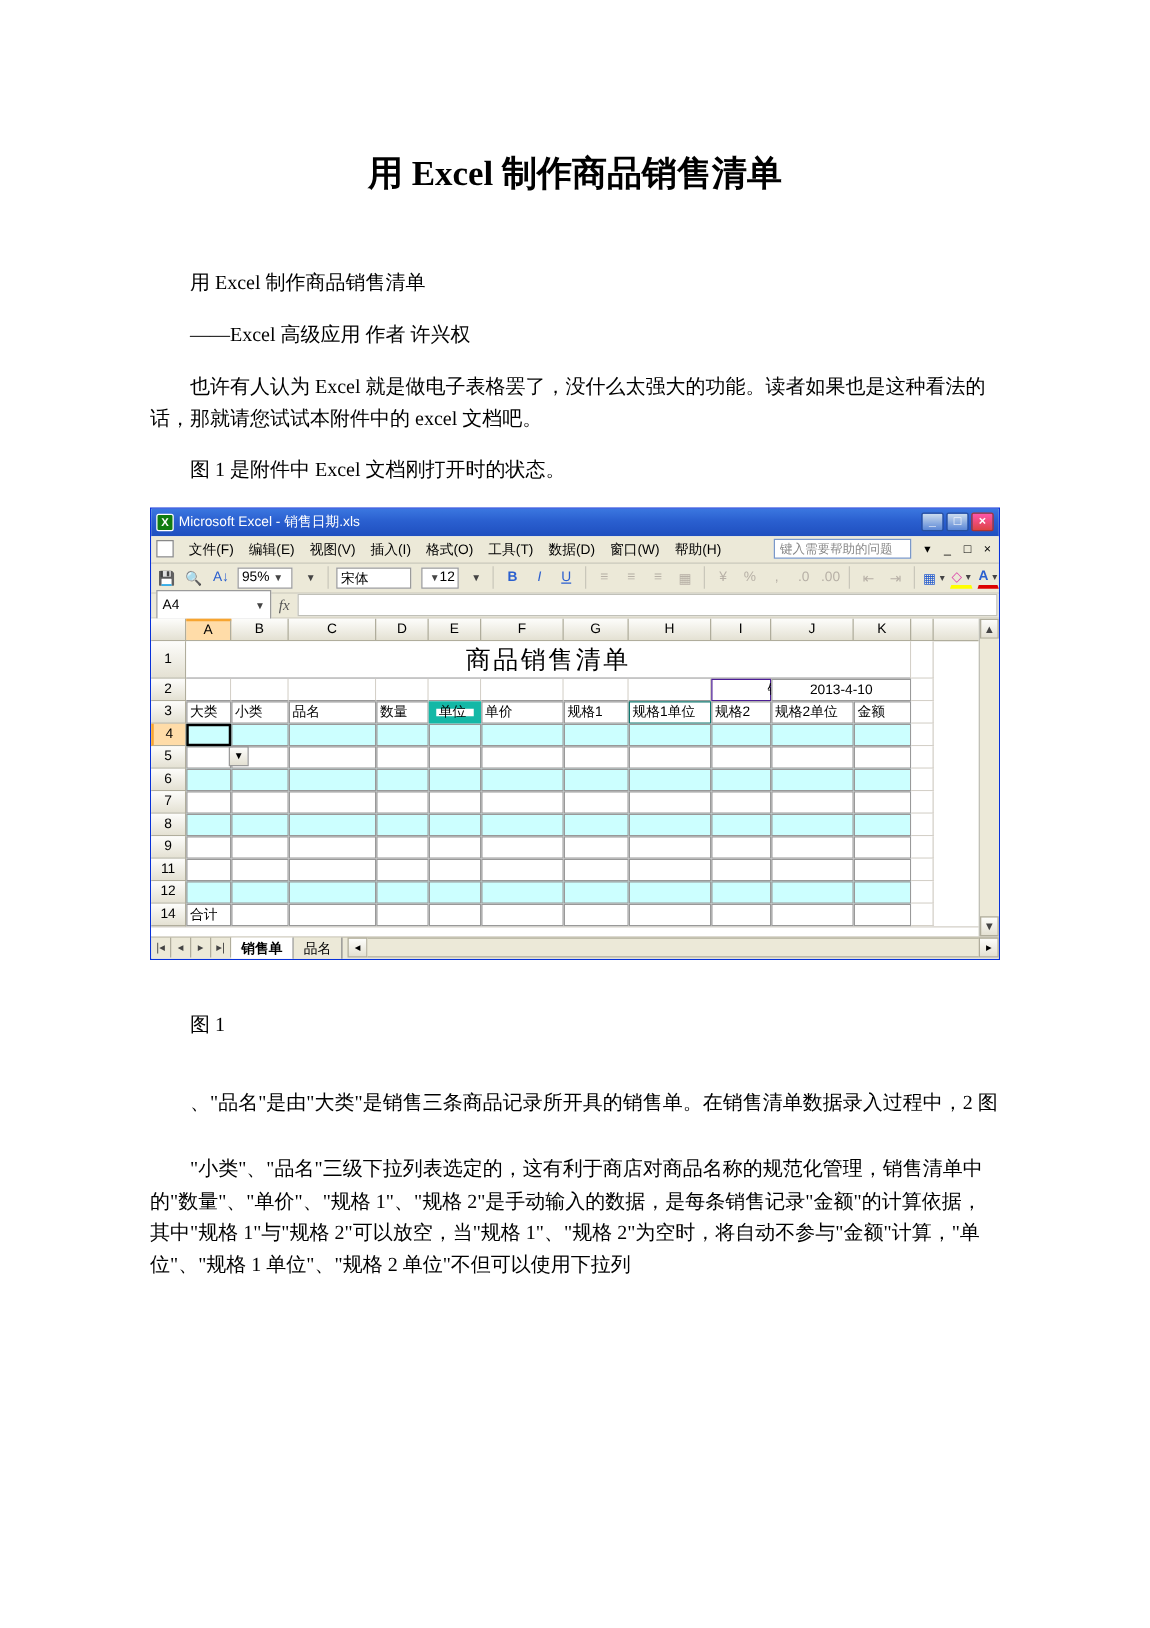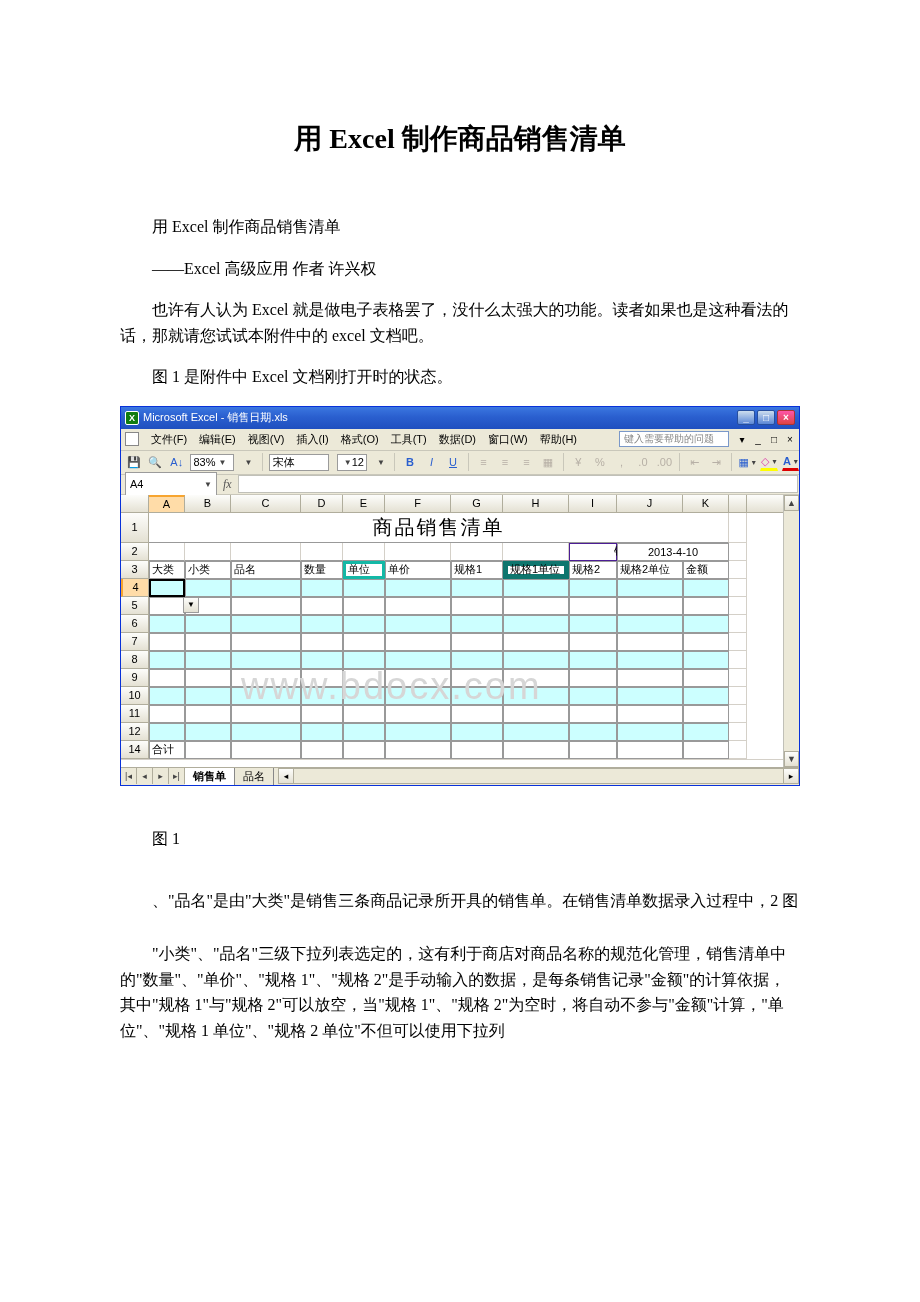--- a/index.html
+++ b/index.html
@@ -105,21 +105,21 @@
         <span class="wbtn2">□</span>
         <span class="wbtn2">×</span>
       </span>
     </div>
 
     <div class="ex-tools">
       <span class="tbtn">💾</span>
       <span class="tbtn">🔍</span>
       <span class="tbtn">A↓</span>
       <span class="zoom">
-          <span>83%</span>
+          <span>95%</span>
           <span class="dd">▼</span>
         </span>
       <span class="tbtn">
           <span class="dd">▼</span>
         </span>
       <span class="sep"></span>
       <span class="fontname">
           <span>宋体</span>
         </span>
       <span style="flex:1"></span>
@@ -167,21 +167,20 @@
       <span class="name-box">
           <span>A4</span>
           <span class="dd">▼</span>
         </span>
       <span class="fx-lbl">fx</span>
       <span class="fx-bar"></span>
     </div>
 
     <div class="ex-grid" style="position:relative;">
       <div class="ex-sheet" style="position:relative;">
-        <span class="watermark" style="left:120px; top:170px;">www.bdocx.com</span>
 
         <div class="colhdr">
           <div class="corner"></div>
           <div class="ch wA sel">A</div>
           <div class="ch wB">B</div>
           <div class="ch wC">C</div>
           <div class="ch wD">D</div>
           <div class="ch wE">E</div>
           <div class="ch wF">F</div>
           <div class="ch wG">G</div>
@@ -212,24 +211,24 @@
           <div class="cell" style="width:112px; justify-content:center; border:1px solid #999;">2013-4-10</div>
           <div class="cell wL"></div>
         </div>
 
         <div class="row">
           <div class="rh">3</div>
           <div class="cell wA" style="border:1px solid #999;">大类</div>
           <div class="cell wB" style="border:1px solid #999;">小类</div>
           <div class="cell wC" style="border:1px solid #999;">品名</div>
           <div class="cell wD" style="border:1px solid #999;">数量</div>
-          <div class="cell wE" style="border:3px solid #14b8a6;">单位</div>
+          <div class="cell wE" style="border:6px solid #14b8a6;">单位</div>
           <div class="cell wF" style="border:1px solid #999;">单价</div>
           <div class="cell wG" style="border:1px solid #999;">规格1</div>
-          <div class="cell wH" style="border:5px solid #0f766e;">规格1单位</div>
+          <div class="cell wH" style="border:1px solid #0f766e;">规格1单位</div>
           <div class="cell wI" style="border:1px solid #999;">规格2</div>
           <div class="cell wJ" style="border:1px solid #999;">规格2单位</div>
           <div class="cell wK" style="border:1px solid #999;">金额</div>
           <div class="cell wL"></div>
         </div>
 
         <div class="row">
           <div class="rh sel">4</div>
           <div class="cell wA fill active-cell" style="position:relative;">
             <span class="cell-dd">▼</span>
@@ -317,35 +316,20 @@
               <div class="cell wE" style="border: 1px solid rgb(153, 153, 153);"></div>
               <div class="cell wF" style="border: 1px solid rgb(153, 153, 153);"></div>
               <div class="cell wG" style="border: 1px solid rgb(153, 153, 153);"></div>
               <div class="cell wH" style="border: 1px solid rgb(153, 153, 153);"></div>
               <div class="cell wI" style="border: 1px solid rgb(153, 153, 153);"></div>
               <div class="cell wJ" style="border: 1px solid rgb(153, 153, 153);"></div>
               <div class="cell wK" style="border: 1px solid rgb(153, 153, 153);"></div>
               <div class="cell wL"></div>
             </div>
             <div class="row">
-              <div class="rh">10</div>
-              <div class="cell wA fill" style="border: 1px solid rgb(153, 153, 153);"></div>
-              <div class="cell wB fill" style="border: 1px solid rgb(153, 153, 153);"></div>
-              <div class="cell wC fill" style="border: 1px solid rgb(153, 153, 153);"></div>
-              <div class="cell wD fill" style="border: 1px solid rgb(153, 153, 153);"></div>
-              <div class="cell wE fill" style="border: 1px solid rgb(153, 153, 153);"></div>
-              <div class="cell wF fill" style="border: 1px solid rgb(153, 153, 153);"></div>
-              <div class="cell wG fill" style="border: 1px solid rgb(153, 153, 153);"></div>
-              <div class="cell wH fill" style="border: 1px solid rgb(153, 153, 153);"></div>
-              <div class="cell wI fill" style="border: 1px solid rgb(153, 153, 153);"></div>
-              <div class="cell wJ fill" style="border: 1px solid rgb(153, 153, 153);"></div>
-              <div class="cell wK fill" style="border: 1px solid rgb(153, 153, 153);"></div>
-              <div class="cell wL"></div>
-            </div>
-            <div class="row">
               <div class="rh">11</div>
               <div class="cell wA" style="border: 1px solid rgb(153, 153, 153);"></div>
               <div class="cell wB" style="border: 1px solid rgb(153, 153, 153);"></div>
               <div class="cell wC" style="border: 1px solid rgb(153, 153, 153);"></div>
               <div class="cell wD" style="border: 1px solid rgb(153, 153, 153);"></div>
               <div class="cell wE" style="border: 1px solid rgb(153, 153, 153);"></div>
               <div class="cell wF" style="border: 1px solid rgb(153, 153, 153);"></div>
               <div class="cell wG" style="border: 1px solid rgb(153, 153, 153);"></div>
               <div class="cell wH" style="border: 1px solid rgb(153, 153, 153);"></div>
               <div class="cell wI" style="border: 1px solid rgb(153, 153, 153);"></div>

